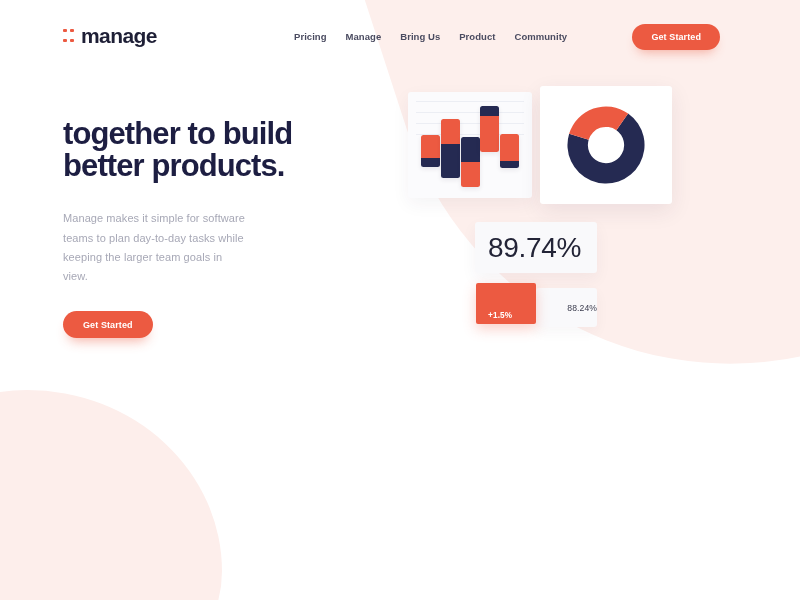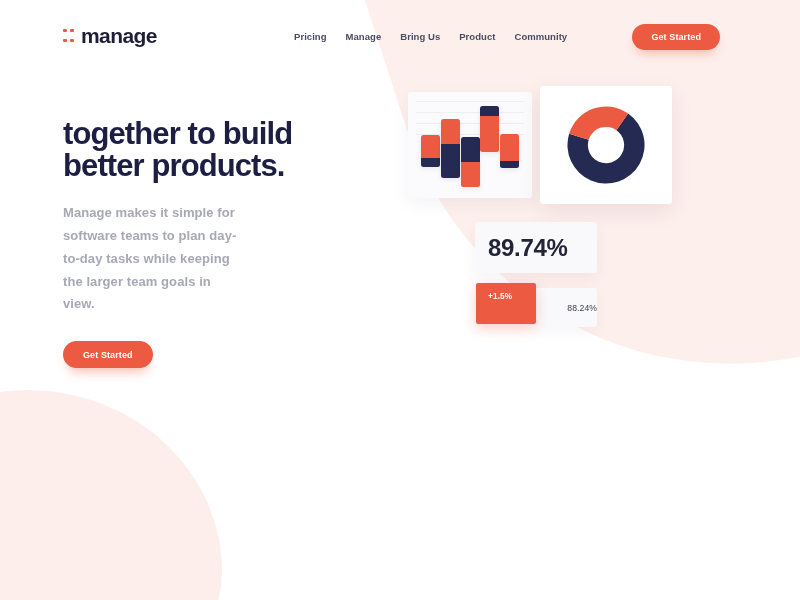--- a/index.html
+++ b/index.html
@@ -138,25 +138,25 @@
   #hero-title {
     font-size: 31px;
     line-height: 1.04;
     font-weight: 700;
     letter-spacing: -0.9px;
     color: #1d1e42;
   }
   #hero-title span { display: block; }
 
   #hero-sub {
-    margin-top: 20px;
+    margin-top: 27px;
     width: 182px;
-    font-size: 13px;
+    font-size: 11px;
     line-height: 1.75;
-    font-weight: 700;
+    font-weight: 400;
     color: #a7a8b6;
     letter-spacing: 0.08px;
   }
 
   #hero-cta {
     margin-top: 25px;
     height: 27px;
     padding: 0 20px;
     border: none;
     border-radius: 14px;
@@ -247,40 +247,40 @@
     top: 222px;
     width: 122px;
     height: 51px;
     background: #f9f9fb;
     box-shadow: 0 6px 16px rgba(60,40,70,0.05);
     display: flex;
     align-items: center;
   }
   #stat-big-value {
     margin-left: 13px;
-    font-size: 24px;
-    font-weight: 700;
+    font-size: 28px;
+    font-weight: 400;
     letter-spacing: -0.3px;
     color: #232437;
     line-height: 1;
   }
 
   #stat-badge {
     left: 476px;
     top: 283px;
     width: 60px;
     height: 41px;
     background: #ec5a41;
     border-radius: 2px;
     box-shadow: 0 5px 13px rgba(236,90,65,0.28);
     display: flex;
     align-items: flex-end;
   }
   #stat-badge-value {
-    margin: 0 0 23px 12px;
+    margin: 0 0 4px 12px;
     font-size: 8.2px;
     font-weight: 700;
     color: #ffffff;
     letter-spacing: 0.15px;
   }
 
   #stat-small-card {
     left: 536px;
     top: 288px;
     width: 61px;

